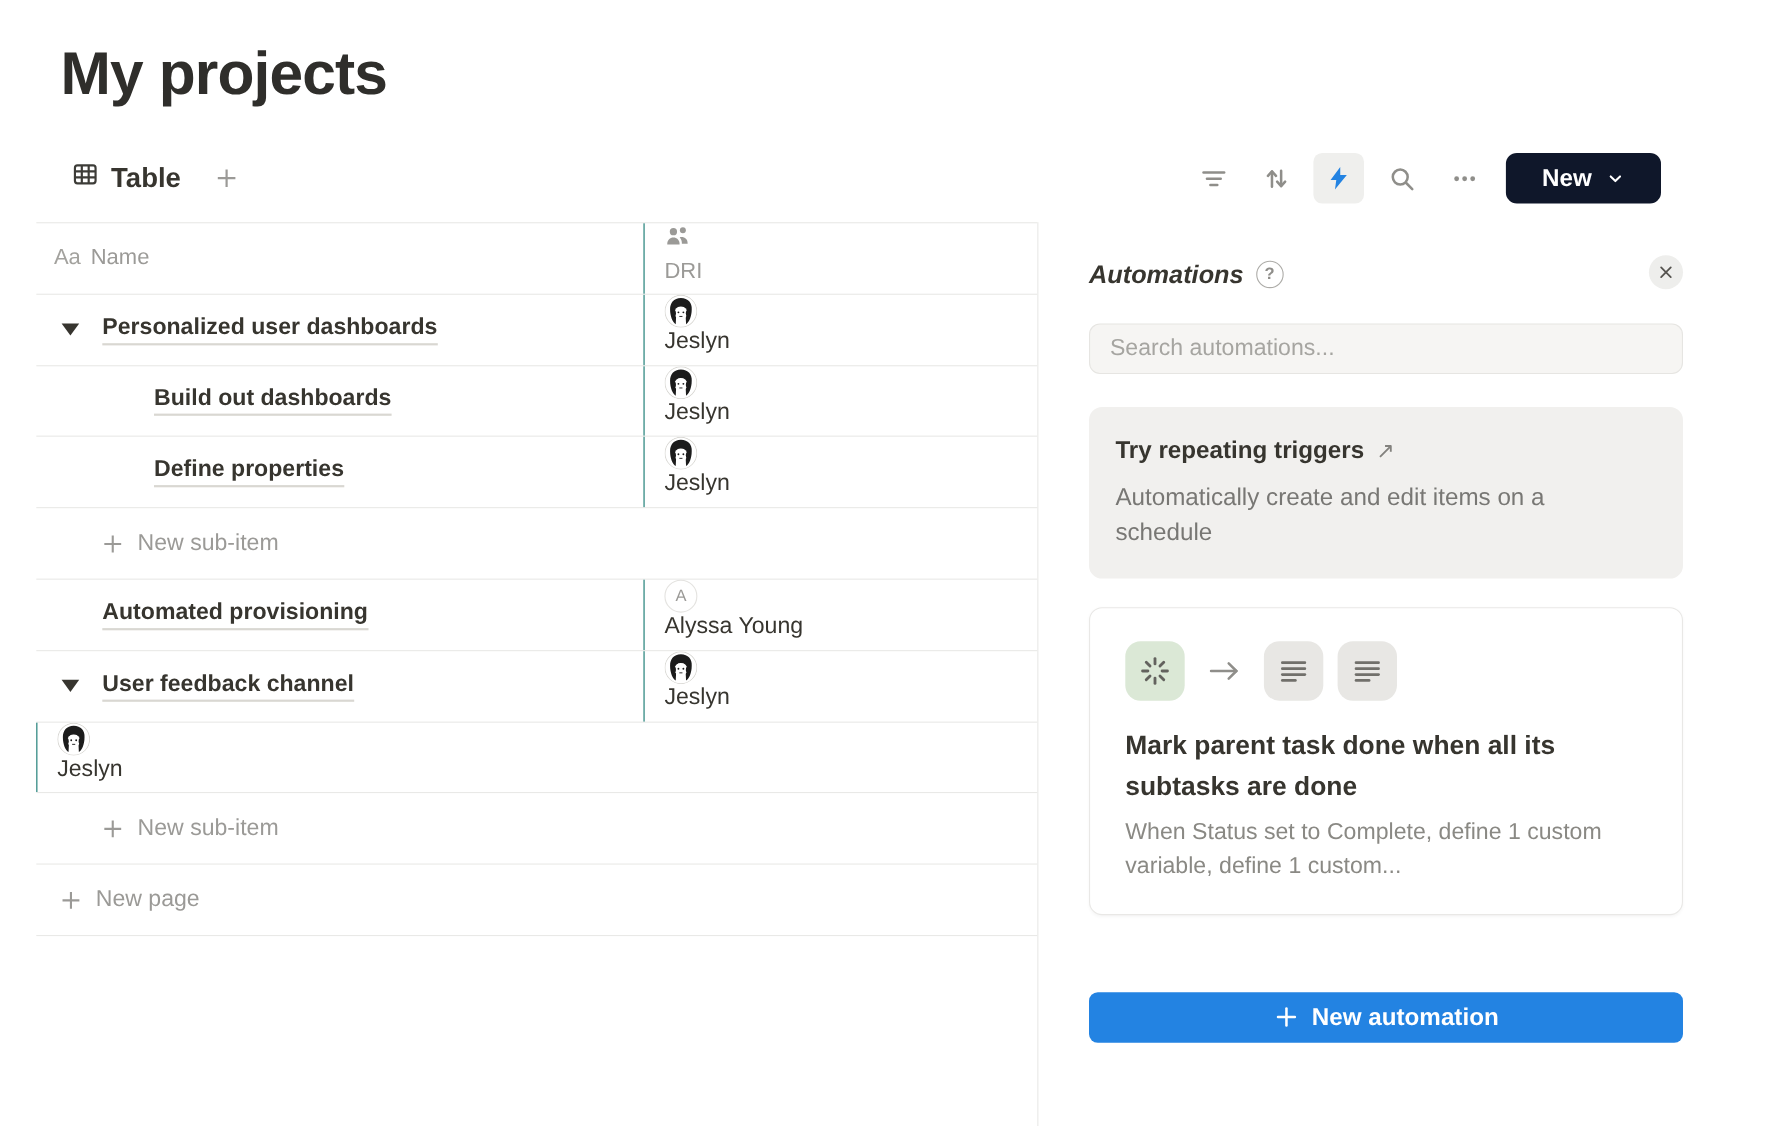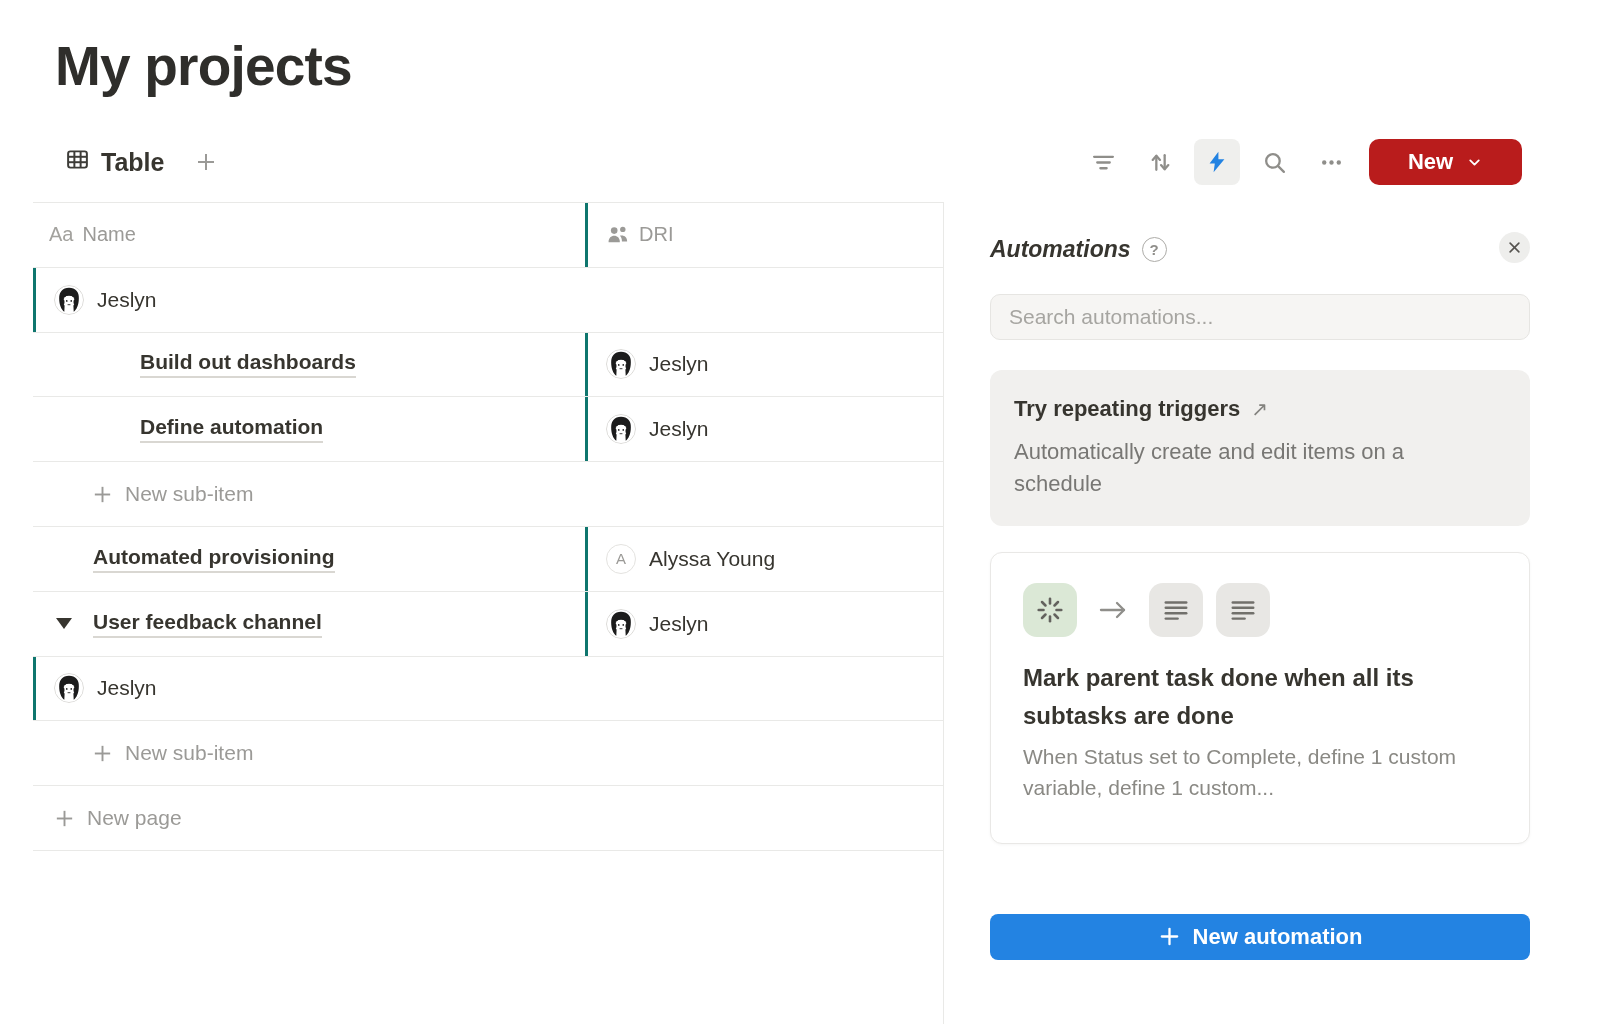--- a/index.html
+++ b/index.html
@@ -11,29 +11,29 @@
 
   
   .viewbar { position:absolute; left:65px; top:139px; height:46px; display:flex; align-items:center; }
   .view-tab { display:flex; align-items:center; gap:11px; font-size:25px; font-weight:600; color:#37352f; cursor:pointer; }
   .add-view { margin-left:30px; display:flex; align-items:center; cursor:pointer; }
 
   .toolbar { position:absolute; top:139px; left:1080px; height:46px; display:flex; align-items:center; gap:11px; }
   .icon-btn { width:46px; height:46px; display:flex; align-items:center; justify-content:center; border-radius:8px; cursor:pointer; }
   .icon-btn.active { background:#efefed; }
 
-  .new-btn { position:absolute; top:139px; left:1369px; width:153px; height:46px; background:#b91c1c;
+  .new-btn { position:absolute; top:139px; left:1369px; width:141px; height:46px; background:#0f172a;
     border-radius:10px; border:none; color:#fff; display:flex; align-items:center; justify-content:center;
     gap:13px; font-size:22px; font-weight:700; font-family:inherit; cursor:pointer; }
 
   
   .table { position:absolute; left:33px; top:202px; width:910px; border-top:1px solid #e9e9e7; }
   .trow { height:64.8px; border-bottom:1px solid #e9e9e7; display:flex; align-items:stretch; font-size:21px; }
   .cell-name { width:552px; display:flex; align-items:center; padding-left:16px; }
-  .cell-dri  { width:358px; display:flex; align-items:center; padding-left:18px; border-left:3px solid #0f766e; }
+  .cell-dri  { width:358px; display:flex; padding-left:18px; border-left:1px solid #0f766e;flex-direction:column; }
   .trow.full { padding-left:58px; display:flex; align-items:center; gap:11px; color:#9b9a97; cursor:pointer; }
   .trow.newpage { padding-left:20px; }
 
   .hdr { color:#9b9a97; font-size:20px; }
   .hdr .cell-name, .hdr .cell-dri { gap:9px; }
   .aa-glyph { font-size:20px; color:#a3a29e; }
 
   .toggle { width:30px; display:flex; justify-content:center; align-items:center; margin-right:14px; cursor:pointer; flex:0 0 30px; }
   .tri { width:0; height:0; border-left:8px solid transparent; border-right:8px solid transparent; border-top:11px solid #37352f; }
   .indent { padding-left:107px; }
@@ -59,21 +59,21 @@
   .search-input { margin-top:28px; width:100%; height:46px; background:#f6f5f3; border:1px solid #e6e5e2;
     border-radius:10px; font-size:21px; padding:0 18px; color:#37352f; font-family:inherit; outline:none; }
   .search-input::placeholder { color:#a6a5a1; }
 
   .promo-card { margin-top:30px; background:#f1f0ee; border-radius:12px; padding:26px 24px; cursor:pointer; }
   .promo-title { display:flex; align-items:center; gap:11px; font-size:22px; font-weight:600; color:#37352f; }
   .promo-arrow { color:#83827e; font-size:20px; font-weight:400; }
   .promo-desc { margin-top:14px; font-size:22px; color:#787774; line-height:1.45; width:460px; }
 
   .auto-card { margin-top:26px; background:#fff; border:1px solid #e9e8e6; border-radius:12px;
-    padding:30px 32px 40px; box-shadow:0 1px 3px rgba(15,15,15,0.04); cursor:pointer; }
+    padding:30px 32px 28px; box-shadow:0 1px 3px rgba(15,15,15,0.04); cursor:pointer; }
   .icons-row { display:flex; align-items:center; }
   .sq { width:54px; height:54px; border-radius:14px; display:flex; align-items:center; justify-content:center; }
   .sq.green { background:#dbe8d6; }
   .sq.gray { background:#e8e7e4; }
   .flow-arrow { margin:0 20px; display:flex; align-items:center; }
   .sq + .sq { margin-left:13px; }
   .auto-title { margin-top:22px; font-size:24px; font-weight:600; color:#37352f; line-height:38px; width:460px; }
   .auto-desc { margin-top:6px; font-size:21px; color:#8a8984; line-height:31px; width:445px; }
 
   .new-auto-btn { margin-top:70px; width:100%; height:46px; background:#2383e2; border:none; border-radius:8px;
@@ -161,20 +161,26 @@
         <circle cx="8.2" cy="7.6" r="3.3"></circle>
         <path d="M2.6 18.6c0-3.5 2.5-5.8 5.6-5.8s5.6 2.3 5.6 5.8v.6H2.6z"></path>
         <circle cx="16.8" cy="6.4" r="2.7"></circle>
         <path d="M15.6 12.4c3.2 0 5.5 2.2 5.5 5.5v.6h-5.2c.1-2.4-.6-4.4-2-5.7.5-.25 1.1-.4 1.7-.4z"></path>
       </svg>
       <span>DRI</span>
     </div>
   </div>
 
   <div class="trow">
+    <div class="cell-name">
+      <span class="toggle">
+          <span class="tri"></span>
+        </span>
+      <span class="row-link">Personalized user dashboards</span>
+    </div>
     <div class="cell-dri">
       <span class="avatar">
         <svg width="30" height="30" viewBox="0 0 32 32">
             <circle cx="16" cy="16" r="15.5" fill="#fff" stroke="#d9d8d4"></circle>
             <path d="M16 3c-7 0-10.5 5-10.5 11 0 7 2.5 12.5 5.5 14.5l.5-10.5c0-4 1.5-7 4.5-7s4.5 3 4.5 7l.5 10.5c3-2 5.5-7.5 5.5-14.5C27 8 23 3 16 3z" fill="#1c1c1c"></path>
             <circle cx="16" cy="17.5" r="6.3" fill="#fff"></circle>
             <circle cx="13.6" cy="17" r="0.9" fill="#1c1c1c"></circle>
             <circle cx="18.4" cy="17" r="0.9" fill="#1c1c1c"></circle>
             <path d="M14.5 21h3" stroke="#1c1c1c" stroke-width="0.9"></path>
             <path d="M8 15c0-6 16-6 16 0" stroke="#1c1c1c" stroke-width="1.8" fill="none"></path>
@@ -203,21 +209,21 @@
             <ellipse cx="9.2" cy="18" rx="2" ry="3.2" fill="#1c1c1c"></ellipse>
             <ellipse cx="22.8" cy="18" rx="2" ry="3.2" fill="#1c1c1c"></ellipse>
           </svg>
       </span>
       <span class="person-name">Jeslyn</span>
     </div>
   </div>
 
   <div class="trow">
     <div class="cell-name indent">
-      <span class="row-link">Define automation</span>
+      <span class="row-link">Define properties</span>
     </div>
     <div class="cell-dri">
       <span class="avatar">
         <svg width="30" height="30" viewBox="0 0 32 32">
             <circle cx="16" cy="16" r="15.5" fill="#fff" stroke="#d9d8d4"></circle>
             <path d="M16 3c-7 0-10.5 5-10.5 11 0 7 2.5 12.5 5.5 14.5l.5-10.5c0-4 1.5-7 4.5-7s4.5 3 4.5 7l.5 10.5c3-2 5.5-7.5 5.5-14.5C27 8 23 3 16 3z" fill="#1c1c1c"></path>
             <circle cx="16" cy="17.5" r="6.3" fill="#fff"></circle>
             <circle cx="13.6" cy="17" r="0.9" fill="#1c1c1c"></circle>
             <circle cx="18.4" cy="17" r="0.9" fill="#1c1c1c"></circle>
             <path d="M14.5 21h3" stroke="#1c1c1c" stroke-width="0.9"></path>

